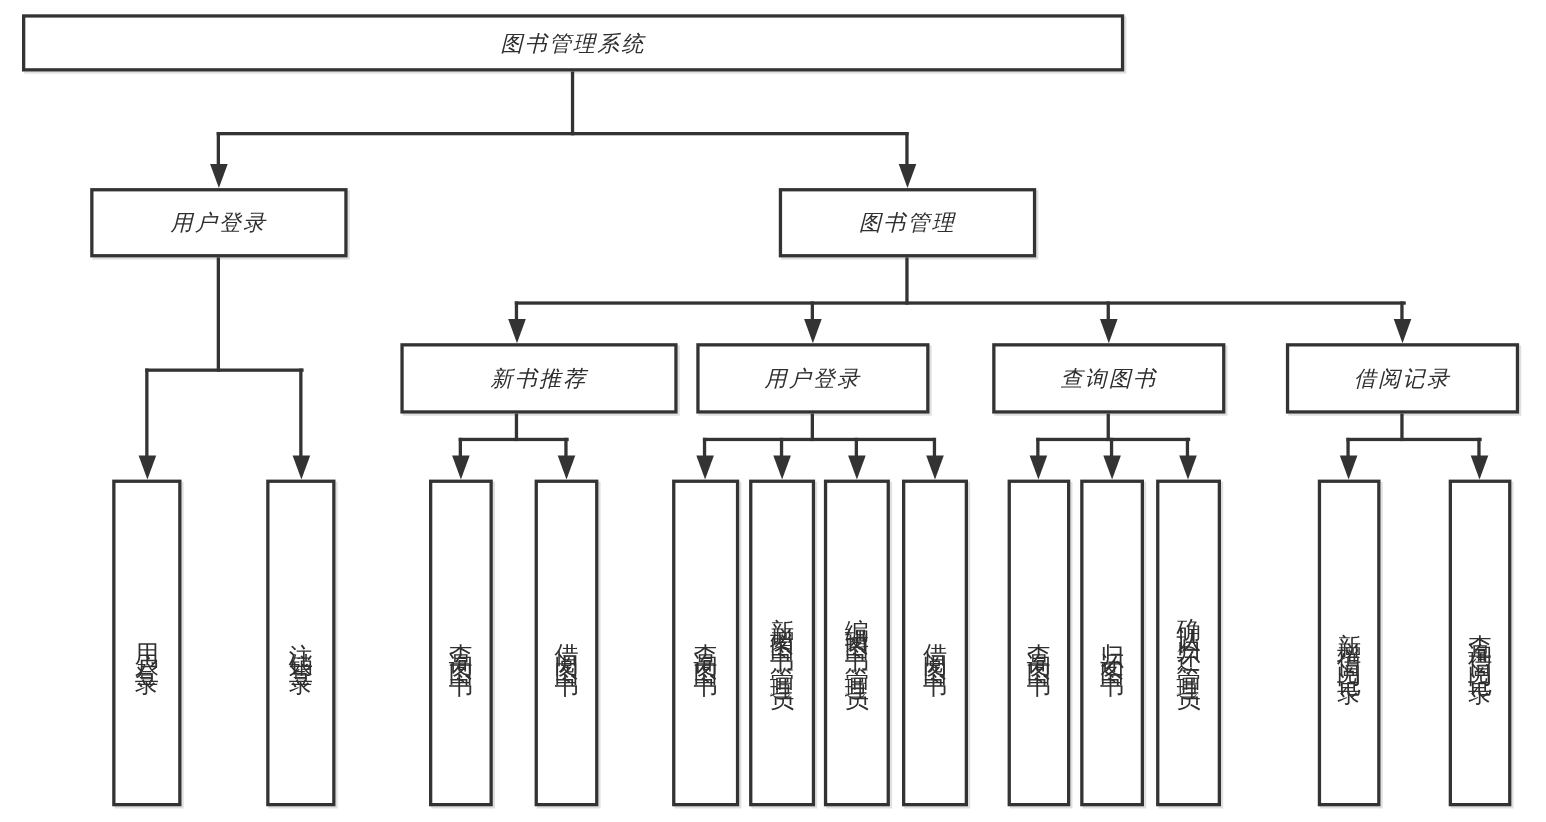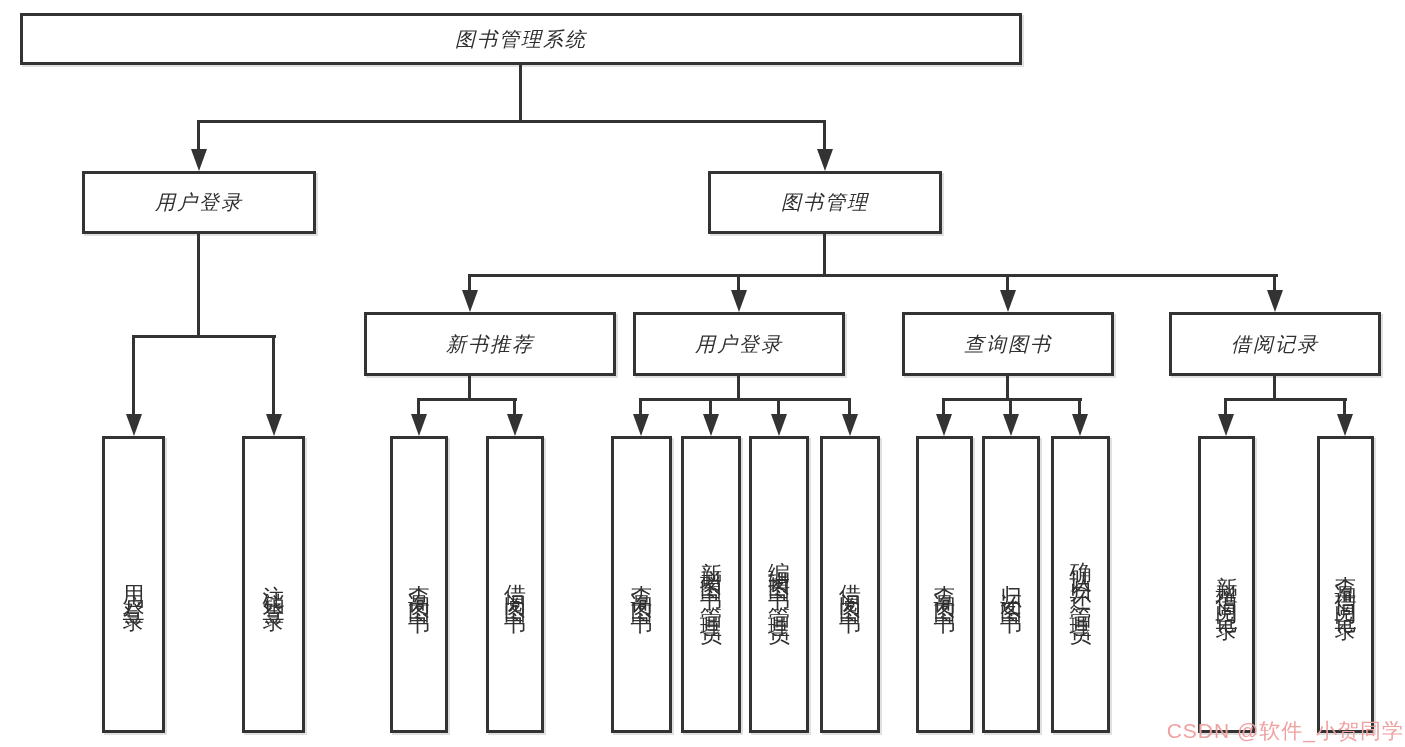--- a/index.html
+++ b/index.html
@@ -186,15 +186,14 @@
     <span class="vtext">确认归还（管理员）</span>
   </div>
 
   <div class="box" style="left:1198px;top:436px;width:57px;height:297px">
     <span class="vtext">新增借阅记录</span>
   </div>
   <div class="box" style="left:1317px;top:436px;width:57px;height:297px">
     <span class="vtext">查询借阅记录</span>
   </div>
 
-  <div class="watermark">CSDN @软件_小贺同学</div>
 
 </div>
 
 </body></html>

